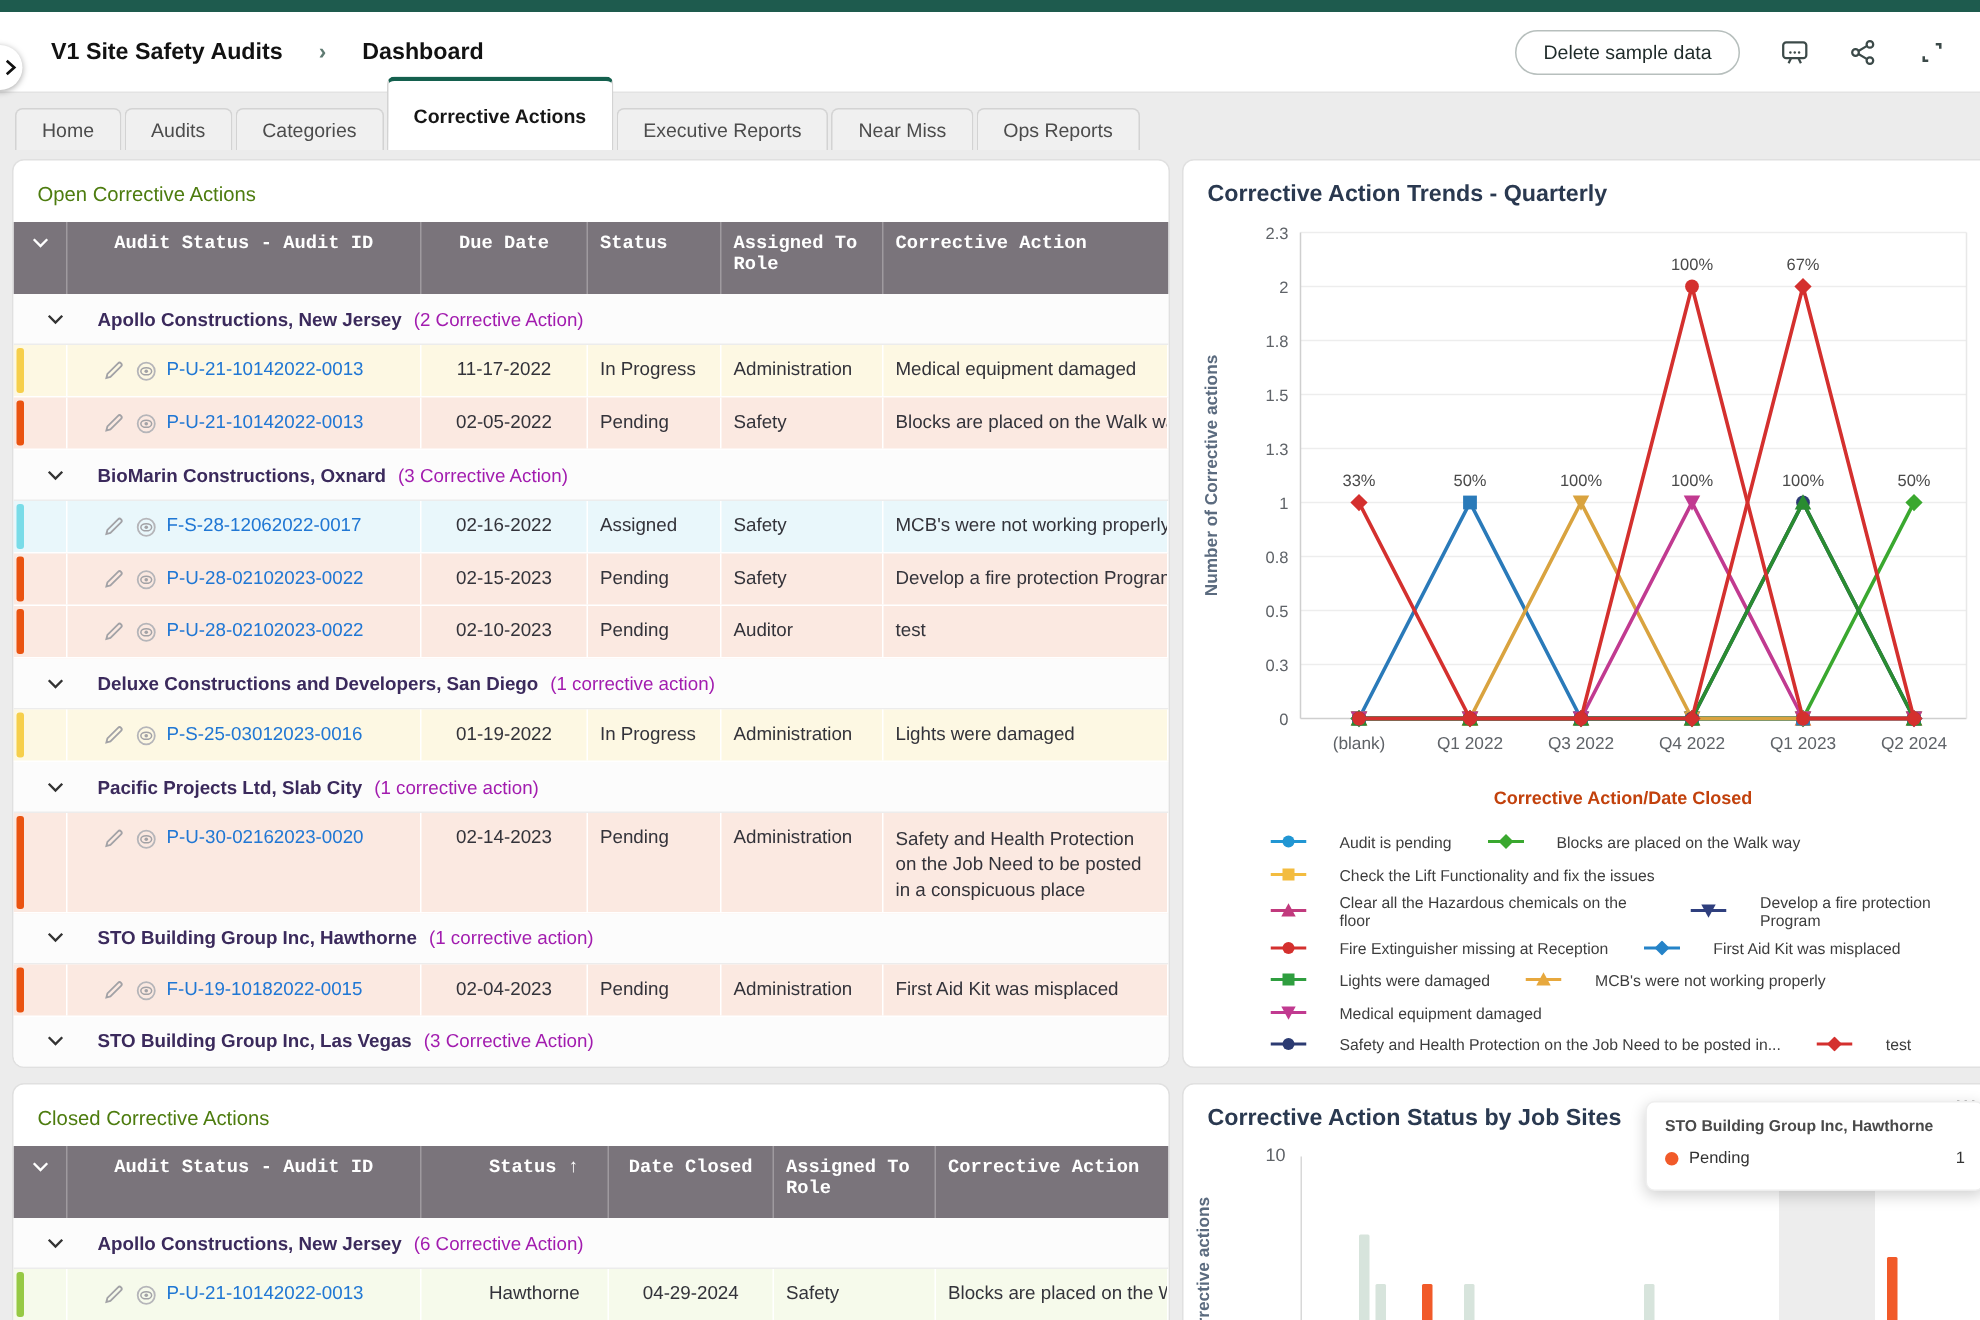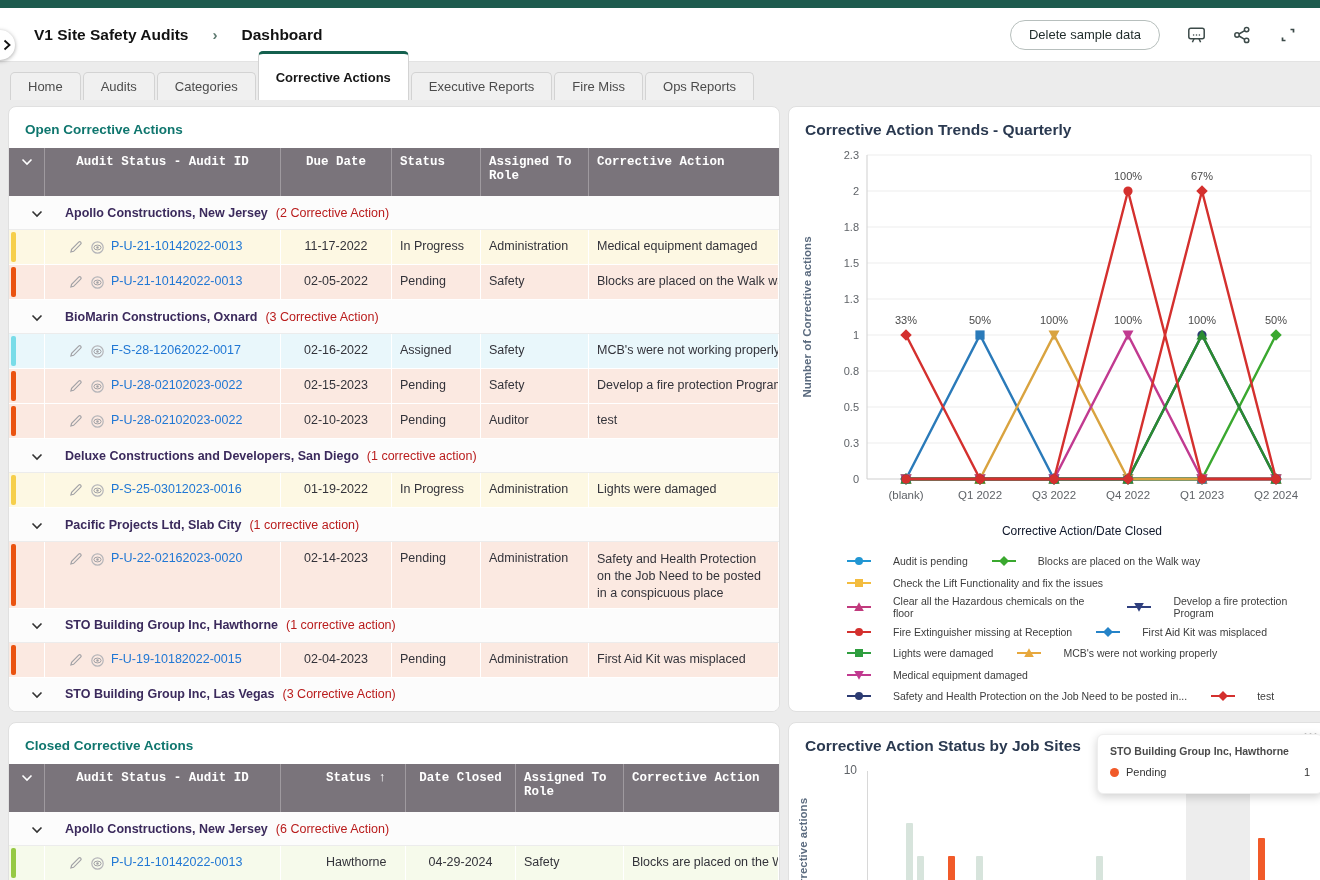--- a/index.html
+++ b/index.html
@@ -28,60 +28,60 @@
     align-items:flex-end; gap:2px; }
   .tab { background:#f0f0f0; border:1px solid #d3d3d3; border-bottom:none; border-radius:5px 5px 0 0;
     height:28px; padding:0 17px; font-size:13px; color:#4c4c4c; display:flex; align-items:center; cursor:pointer; }
   .tab.active { background:#fff; height:49px; border-top:3px solid #14604e; font-weight:bold; color:#161616; }
 
   .panel { position:absolute; background:#fff; border:1px solid #e0e0e0; border-radius:8px; overflow:hidden; }
   .panel-open   { left:8px;   top:106px; width:772px; height:606px; }
   .panel-closed { left:8px;   top:722px; width:772px; height:170px; }
   .panel-trends { left:788px; top:106px; width:540px; height:606px; }
   .panel-status { left:788px; top:722px; width:540px; height:170px; }
-  .panel-title { font-size:13.5px; font-weight:bold; color:#0f766e; padding:15px 16px 11px; }
+  .panel-title { font-size:13.5px; font-weight:normal; color:#4d7c0f; padding:15px 16px 11px; }
   .chart-title { font-size:15.5px; font-weight:bold; color:#2a3950; padding:14px 16px 4px; }
 
   
   .thead { display:flex; background:#7a747b; color:#fff; min-height:48px; align-items:stretch; }
   .thead .cell { font-size:12.5px; font-weight:bold; padding:7px 8px; display:flex; align-items:flex-start;
     border-right:1px solid rgba(255,255,255,.28);font-family:Liberation Mono, monospace; }
   .thead .cell:last-child { border-right:none; }
   .cell.c-chev { width:36px; justify-content:center; padding-top:10px; }
   .cell.c-id { width:236px; }
   .cell.c-due { width:111px; }
   .cell.c-status { width:89px; }
   .cell.c-status2 { width:88px;margin-left:37px; }
   .cell.c-date { width:110px; }
   .cell.c-role { width:108px; }
   .cell.c-action { flex:1; min-width:0; }
   .hd-center { justify-content:center; text-align:center; }
 
   .tgroup { display:flex; align-items:center; height:34px; background:#fcfcfc; border-bottom:1px solid #ececec;
     padding-left:22px; gap:4px; }
   .tgroup .gname { font-size:12.5px; font-weight:bold; color:#3b2a5c; margin-left:18px; }
-  .tgroup .gcount { font-size:12.5px; color:#b91c1c; margin-left:4px; }
+  .tgroup .gcount { font-size:12.5px; color:#a21caf; margin-left:4px; }
 
   .trow { display:flex; min-height:35px; position:relative; border-bottom:1px solid #fff; cursor:pointer; }
   .trow .cell { font-size:12.5px; color:#33333a; padding:9px 8px 6px; border-right:1px solid #fff;
     white-space:nowrap; overflow:hidden; }
   .trow .cell.c-center { text-align:center; justify-content:center; }
   .trow .cell.wrap { white-space:normal; line-height:1.35; }
   .trow .bar { position:absolute; left:2px; top:2px; bottom:2px; width:5px; border-radius:2px; }
   .v-inprogress { background:#fdf8e3; } .v-inprogress .bar { background:#f6cf4b; }
   .v-pending    { background:#fbe9e1; } .v-pending .bar { background:#ea5310; }
   .v-assigned   { background:#e9f7fb; } .v-assigned .bar { background:#79dce8; }
   .v-completed  { background:#f6faeb; } .v-completed .bar { background:#96c944; }
   .idcell { display:flex; align-items:flex-start; gap:6px; padding-left:24px !important; }
   .idcell .link { color:#2077d4; font-size:12.5px; text-decoration:none; }
   .rowicon { display:inline-flex; width:15px; height:15px; flex:none; margin-top:1px; }
 
   
   .trends-body { padding:2px 0 0 0; }
-  .xlabel { font-size:12px; font-weight:normal; color:#0f172a; text-align:center; margin:10px 0 0 78px; width:430px; }
+  .xlabel { font-size:12px; font-weight:bold; color:#c2410c; text-align:center; margin:10px 0 0 78px; width:430px; }
   .legend { margin:14px 0 0 58px; display:flex; flex-direction:column; gap:3.5px; }
   .lgrow { display:flex; gap:24px; }
   .lgitem { display:flex; align-items:center; gap:22px; cursor:pointer; }
   .lgitem .lgtext { font-size:10.5px; color:#3d3d3d; }
   .bc-ytick { position:absolute; left:36px; top:40px; width:32px; text-align:right; font-size:12px; color:#5f6368; }
   .bc-ylabel { position:absolute; left:8px; top:236px; transform:rotate(-90deg); transform-origin:0 0;
     font-size:11.5px; font-weight:bold; color:#5b6b7f; white-space:nowrap; }
   .bc-axis { position:absolute; left:78px; top:48px; width:1px; height:130px; background:#d8d8d8; }
   .bc-band { position:absolute; background:#ededed; }
   .bc-bar { position:absolute; width:7px; border-radius:1px 1px 0 0; }
@@ -137,21 +137,21 @@
     <path d="M1.5 1.5 L6.5 6 L1.5 10.5"></path>
   </svg>
 </div>
 
 <div class="tabbar" id="tabbar">
     <div class="tab">Home</div>
     <div class="tab">Audits</div>
     <div class="tab">Categories</div>
     <div class="tab active">Corrective Actions</div>
     <div class="tab">Executive Reports</div>
-    <div class="tab">Fire Miss</div>
+    <div class="tab">Near Miss</div>
     <div class="tab">Ops Reports</div>
   </div>
 
 <div class="panel panel-open">
   <div class="panel-title">Open Corrective Actions</div>
   <div id="open-table">
       <div class="thead">
         <div class="cell c-chev">
           <svg width="12" height="8" viewBox="0 0 12 8">
             <path d="M1.5 1.5 L6 6 L10.5 1.5" fill="none" stroke="#fff" stroke-width="1.6"></path>
@@ -338,21 +338,21 @@
               <path d="M9.7 2.2 a1.4 1.4 0 0 1 2 2 L4.6 11.3 L1.9 12 L2.6 9.3 Z" fill="none" stroke="#a2a2a6" stroke-width="1.2"></path>
             </svg>
           </span>
           <span class="rowicon">
             <svg width="15" height="15" viewBox="0 0 15 15">
               <circle cx="7.5" cy="7.5" r="5.7" fill="none" stroke="#b5b5b9" stroke-width="1.2"></circle>
               <ellipse cx="7.5" cy="7.5" rx="3.6" ry="2.4" fill="none" stroke="#a2a2a6"></ellipse>
               <circle cx="7.5" cy="7.5" r="1.2" fill="#a2a2a6"></circle>
             </svg>
           </span>
-          <a class="link" href="#">P-U-22-02162023-0020</a>
+          <a class="link" href="#">P-U-30-02162023-0020</a>
         </div>
         <div class="cell c-due c-center">02-14-2023</div>
         <div class="cell c-status">Pending</div>
         <div class="cell c-role">Administration</div>
         <div class="cell c-action wrap">Safety and Health Protection on the Job Need to be  posted in a conspicuous place</div>
       </div>
       <div class="tgroup">
         <span><svg width="12" height="8" viewBox="0 0 12 8">
             <path d="M1.5 1.5 L6 6 L10.5 1.5" fill="none" stroke="#333" stroke-width="1.6"></path>
           </svg></span>

